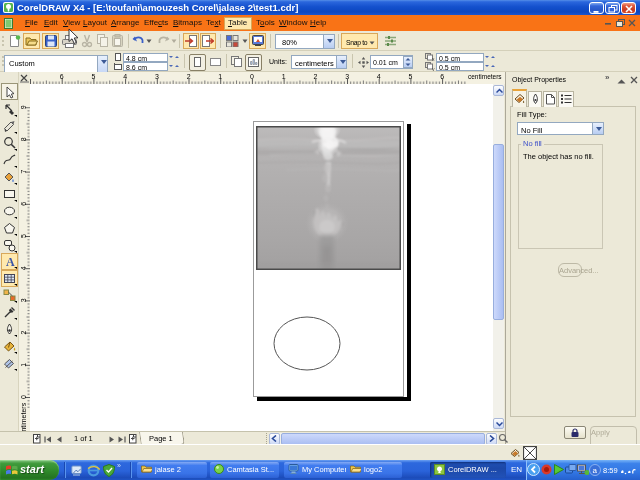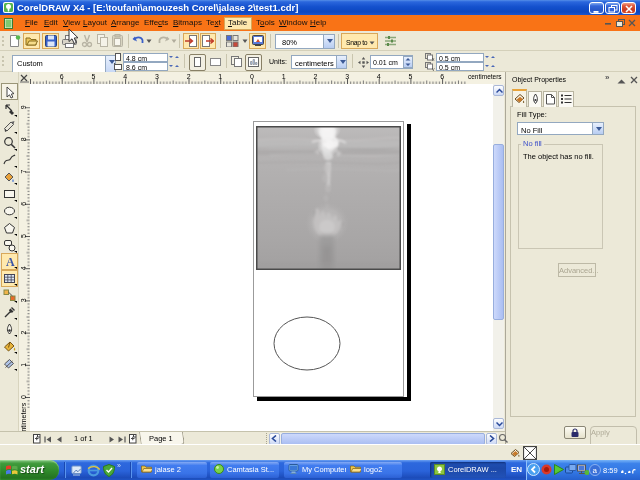--- a/index.html
+++ b/index.html
@@ -226,21 +226,21 @@
     </svg>
 </div>
 
 <div class="abs" id="propbar">
  <svg class="abs" style="left:1px;top:3px" width="5" height="14">
       <circle cx="2" cy="3" r="0.9" fill="#b8b49c"></circle>
       <circle cx="2" cy="7" r="0.9" fill="#b8b49c"></circle>
       <circle cx="2" cy="11" r="0.9" fill="#b8b49c"></circle>
     </svg>
 
- <div class="abs combo" style="left:12px;top:4px;width:104px;height:26px">
+ <div class="abs combo" style="left:4px;top:4px;width:104px;height:26px">
       <span style="position:absolute;left:4px;top:3px;font-size:7.5px">Custom</span>
       <div class="cbtn" style="width:10px"></div>
     </div>
 
  <svg class="abs" style="left:114px;top:2px" width="8" height="8">
       <rect x="1.5" y="0.5" width="5" height="7" fill="#fff" stroke="#555"></rect>
     </svg>
  <svg class="abs" style="left:113px;top:11px" width="9" height="8">
       <path d="M1 1l2 2" stroke="#555"></path>
       <rect x="1.5" y="2.5" width="7" height="5" fill="#fff" stroke="#555"></rect>
@@ -642,21 +642,21 @@
  <div class="abs" style="left:11px;top:38px;font-size:7.5px">Fill Type:</div>
  <div class="abs combo" style="left:11px;top:50px;width:87px;height:13px">
       <span style="position:absolute;left:3px;top:2.5px;font-size:7.5px">No Fill</span>
       <div class="cbtn" style="width:11px"></div>
     </div>
 
  <div class="abs" style="left:12px;top:72px;width:85px;height:105px;border:1px solid #cac6b4"></div>
  <div class="abs" style="left:15px;top:67px;font-size:7.5px;color:#3c50c8;background:#ece9d8;padding:0 2px">No fill</div>
  <div class="abs" style="left:17px;top:80px;font-size:7.5px">The object has no fill.</div>
 
- <div class="abs" style="left:52px;top:191px;width:38px;height:14px;border:1px solid #bdb9a6;border-radius:0;background:#ece9d8;color:#aaa591;font-size:7.5px;text-align:center;line-height:13px">Advanced...</div>
+ <div class="abs" style="left:52px;top:191px;width:24px;height:14px;border:1px solid #bdb9a6;border-radius:6px;background:#ece9d8;color:#aaa591;font-size:7.5px;text-align:center;line-height:13px">Advanced...</div>
 
  <div class="abs" style="left:58px;top:354px;width:22px;height:13px;border:1px solid #8a8675;border-radius:2px;background:linear-gradient(180deg,#fdfcf4,#e6e2cc)"></div>
  <svg class="abs" style="left:64px;top:356px" width="10" height="10">
       <rect x="1.5" y="4" width="7" height="5" rx="1" fill="#2a2a6a"></rect>
       <path d="M3 4V3a2 2 0 014 0V4" fill="none" stroke="#2a2a6a" stroke-width="1.2"></path>
     </svg>
  <div class="abs" style="left:84px;top:354px;width:47px;height:23px;border:1px solid #c2beac;border-radius:4px;background:#ece9d8;color:#b0ab98;font-size:7.5px;text-align:left;line-height:12px">Apply</div>
 </div>
 
 <div class="abs" id="navrow">
@@ -765,21 +765,21 @@
  <div class="abs tbtn" style="left:346px;width:56px"><span class="ic"><svg width="11" height="9" style="vertical-align:top">
           <path d="M0.5 8 L0.5 2 L4 2 L5 3.2 L10.5 3.2 L10.5 8 Z" fill="#f0c84a" stroke="#8a6d1f" stroke-width="0.8"></path>
           <path d="M1 8 L2.8 4.5 L12 4.5 L10 8 Z" fill="#fadf8e" stroke="#8a6d1f" stroke-width="0.8"></path>
         </svg></span>logo2</div>
  <div class="abs tbtn" style="left:430px;width:76px;background:linear-gradient(180deg,#2050b4 0%,#1c48a8 40%,#2252b8 100%);box-shadow:inset 1px 1px 2px #103078"><span class="ic"><svg width="11" height="11" style="vertical-align:top">
           <rect x="0.5" y="0.5" width="10" height="10" fill="#8cc63f" stroke="#5a8a2a"></rect>
           <path d="M5.5 2.5 C7 2.5 8 3.5 8 5 C8 6.5 7 7 6.3 7.2 L6.8 9 L4.2 9 L4.7 7.2 C4 7 3 6.5 3 5 C3 3.5 4 2.5 5.5 2.5z" fill="#fff"></path>
         </svg></span>CorelDRAW ...</div>
 
  <div class="abs" style="left:526px;top:0;width:114px;height:20px;background:linear-gradient(180deg,#77b3f7 0%,#3b82ea 18%,#3377e4 60%,#2561cf 100%);border-left:1px solid #8fc0fa"></div>
- <div class="abs" style="left:511px;top:5px;color:#fff;font-size:8px;font-weight:bold">EN</div>
+ <div class="abs" style="left:511px;top:5px;color:#fff;font-size:8px;font-weight:normal">EN</div>
  <svg class="abs" style="left:527px;top:3px" width="13" height="13">
       <circle cx="6.5" cy="6.5" r="6" fill="#4aa0f0"></circle>
       <circle cx="6.5" cy="6.5" r="6" fill="none" stroke="#cde4fa" stroke-width="1"></circle>
       <path d="M8 3.5L5 6.5L8 9.5" stroke="#fff" stroke-width="1.8" fill="none"></path>
     </svg>
  <svg class="abs" style="left:541px;top:4px" width="11" height="11">
       <circle cx="5.5" cy="5.5" r="5" fill="#d83a2a"></circle>
       <circle cx="5.5" cy="5.5" r="2.5" fill="#a81a0a"></circle>
     </svg>
  <svg class="abs" style="left:553px;top:3px" width="12" height="13">

